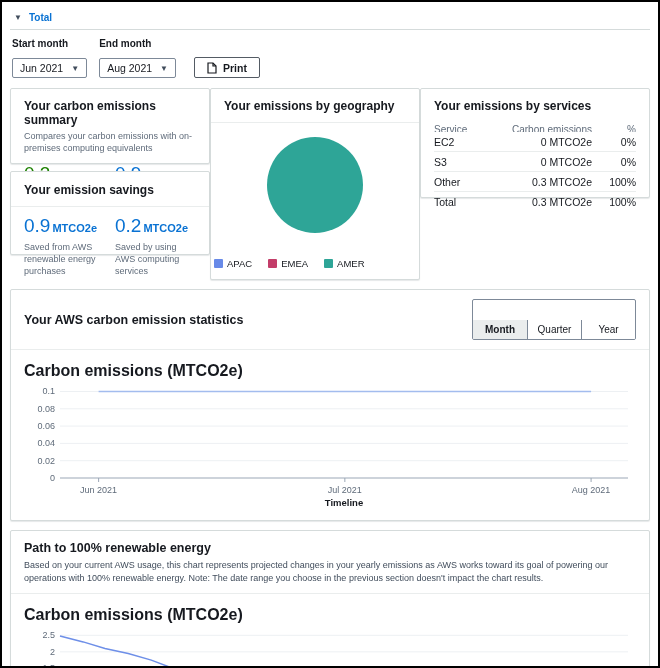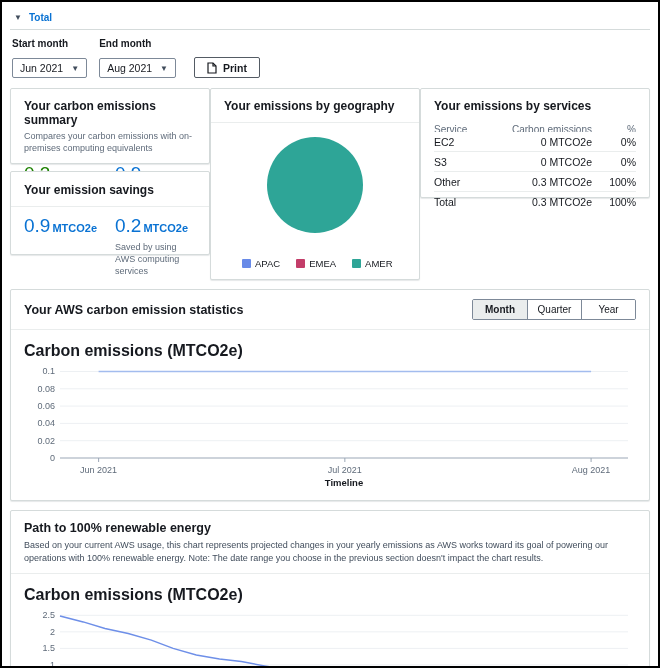--- a/index.html
+++ b/index.html
@@ -51,21 +51,21 @@
   #summary-card { height:76px; }
   #savings-card { height:84px; }
   #savings-card .title-band { padding:11px 13px 9px 13px; }
   #savings-card .body-band { padding:8px 13px 10px 13px; }
   
   #geo-card { height:192px; display:flex; flex-direction:column; }
   #geo-card .title-band { padding:10px 13px 9px 13px; }
   #geo-card .geo-body { flex:1; position:relative; }
   .pie-circle { width:96px; height:96px; border-radius:50%;
     position:absolute; left:50%; top:14px; transform:translateX(-50%); }
-  .legend { position:absolute; left:31px; bottom:10px; display:flex; gap:16px; }
+  .legend { position:absolute; left:3px; bottom:10px; display:flex; gap:16px; }
   .legend-item { display:flex; align-items:center; gap:4px; }
   .legend-swatch { width:9px; height:9px; border-radius:1px; display:inline-block; }
   .legend-label { font-size:9.5px; color:#16191f; }
   
   #services-card { height:110px; padding:10px 13px 0 13px; }
   .clip-header { height:8px; overflow:hidden; margin-top:11px; color:#5f6b7a; }
   .clip-header .svc-row-inner { font-size:10px; }
   .svc-row-inner { display:flex; align-items:center; }
   .svc-c1 { flex:1; text-align:left; }
   .svc-c2 { width:98px; text-align:right; }
@@ -74,21 +74,21 @@
   .svc-row:last-child { border-bottom:none; }
   .svc-row .svc-row-inner { height:100%; }
   
   #stats-card { margin-bottom:9px; }
   .section-hdr { display:flex; align-items:center; justify-content:space-between;
                  padding:9px 13px; border-bottom:1px solid #eaeded; }
   .section-title { font-size:12.5px; font-weight:bold; }
   .seg-group { display:flex; border:1px solid #7d8998; border-radius:2px; overflow:hidden; }
   .seg-btn { background:#fff; border:none; border-left:1px solid #7d8998;
     font-size:10px; color:#16191f; padding:4px 0; width:54px; cursor:pointer;
-    font-family:"Liberation Sans",sans-serif; }
+    font-family:"Liberation Sans",sans-serif;margin-top:20px; }
   .seg-btn:first-child { border-left:none; }
   .seg-btn.selected { background:#eaeded; font-weight:bold; }
   .chart-body { padding:8px 13px 4px 13px; }
   .chart-title { font-size:16px; font-weight:bold; margin:4px 0 2px 0; }
   .axis-tick { font-size:9px; fill:#5f6b7a; font-family:"Liberation Sans",sans-serif; }
   .axis-label { font-size:9.5px; font-weight:bold; fill:#16191f; font-family:"Liberation Sans",sans-serif; }
   
   #path-card .path-hdr { padding:10px 13px 8px 13px; border-bottom:1px solid #eaeded; }
   .path-desc { font-size:9px; color:#414d5c; margin-top:4px; line-height:1.45; }
 </style>
@@ -148,20 +148,21 @@
 
       <div class="card" id="savings-card">
         <div class="title-band">
           <div class="card-title">Your emission savings</div>
         </div>
         <div class="inner-divider"></div>
         <div class="body-band">
           <div class="metrics-row" style="margin-top:0;">
             <div class="metric">
               <span class="metric-value" style="color: rgb(9, 114, 211);">0.9</span><span class="metric-unit" style="color: rgb(9, 114, 211);">MTCO2e</span>
+              <div class="metric-label">Saved from AWS renewable energy purchases</div>
             </div>
             <div class="metric">
               <span class="metric-value" style="color: rgb(9, 114, 211);">0.2</span><span class="metric-unit" style="color: rgb(9, 114, 211);">MTCO2e</span>
               <div class="metric-label">Saved by using AWS computing services</div>
             </div>
           </div>
         </div>
       </div>
     </div>
 

